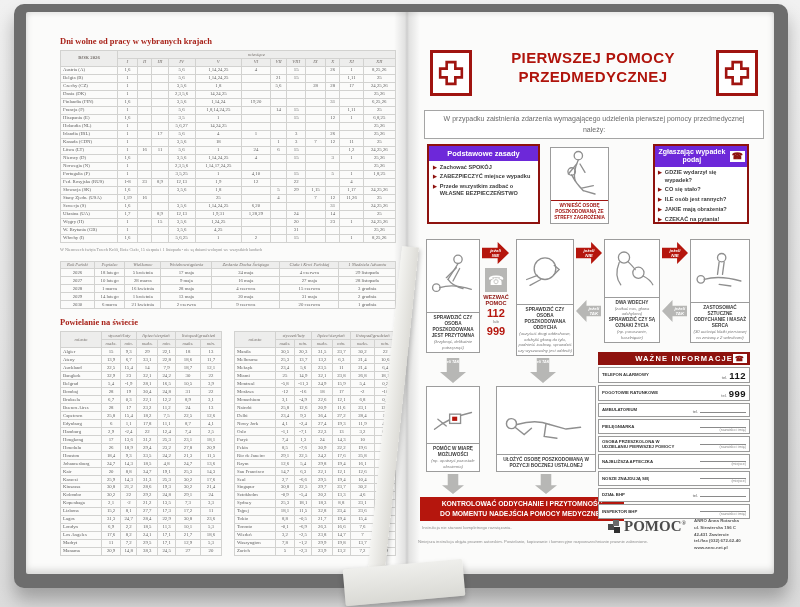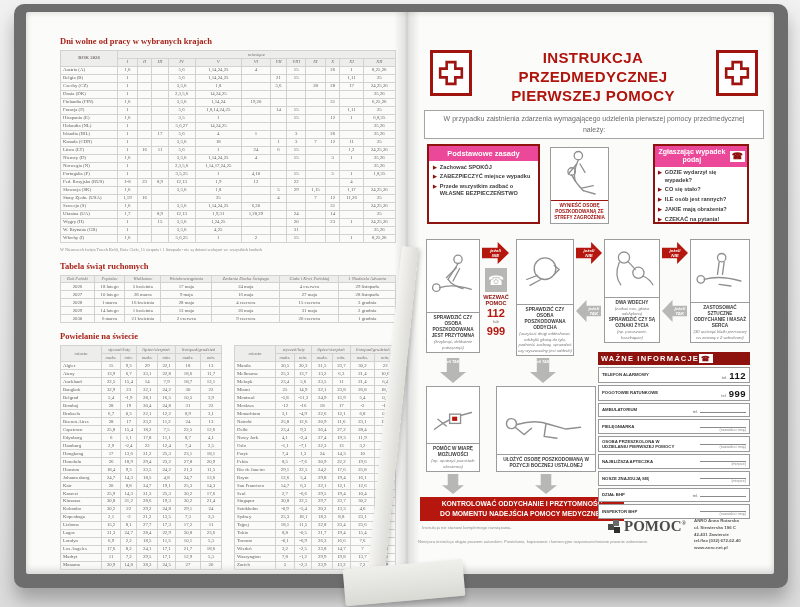--- a/index.html
+++ b/index.html
@@ -36,21 +36,21 @@
   .temps .c-col{width:36px;}
 
   
   .page-right{position:absolute;left:412px;top:12px;width:362px;height:556px;z-index:10;}
   .abs{position:absolute;box-sizing:border-box;}
   .cross{width:42px;height:46px;border:3px solid #a01410;background:#fff;display:flex;align-items:center;justify-content:center;}
   .rp-title{font-weight:800;color:#b0140c;font-size:15px;line-height:1.28;text-align:center;letter-spacing:.4px;}
   .intro{border:1px solid #a5a5a5;background:#fff;color:#6a6a6a;font-size:7px;text-align:center;
     padding:3px 2px;line-height:1.5;}
   .redbox{border:2px solid #8e120e;background:#fff;}
-  .redbar{background:#ec4899;color:#fff;font-weight:800;text-align:center;}
+  .redbar{background:#6d28d9;color:#fff;font-weight:800;text-align:center;}
   .rules-bar{font-size:7.5px;padding:3px 0;margin:0 0 2px 0;}
   .blist{list-style:none;margin:2px 0 0 0;padding:0 2px 0 4px;}
   .blist li{display:flex;gap:3px;font-size:5.6px;font-weight:bold;color:#3c3c3c;margin:2.5px 0;
     line-height:1.3;text-align:left;white-space:pre-line;}
   .tri{color:#8e120e;font-size:5px;line-height:1.4;}
   .sketchbox{border:1px solid #9c9c9c;background:#fff;display:flex;flex-direction:column;}
   .sketch{flex:1;display:flex;align-items:center;justify-content:center;overflow:hidden;}
   .cap{border-top:1px solid #9c9c9c;font-weight:bold;color:#3c3c3c;font-size:4.7px;text-align:center;
     padding:2px 1px;line-height:1.3;}
   .cap .sub{display:block;font-weight:normal;font-style:italic;color:#7a7a7a;font-size:4.2px;}
@@ -67,21 +67,21 @@
     align-items:flex-start;padding-top:2px;}
   .callcol{display:flex;flex-direction:column;align-items:center;}
   .phonebox{width:22px;height:24px;background:#b7b7b5;color:#fff;display:flex;align-items:center;
     justify-content:center;font-size:13px;}
   .calltxt{text-align:center;line-height:1.15;margin-top:2px;}
   .calltxt .w{color:#8e120e;font-weight:800;font-size:5.6px;display:block;}
   .calltxt .n{color:#b5160d;font-weight:800;font-size:11px;display:block;}
   .calltxt .l{color:#777;font-size:4.4px;display:block;}
   .infobox{}
   .infotitle{background:#8e120e;color:#fff;font-weight:800;font-size:7.5px;letter-spacing:1.2px;
-    display:flex;align-items:center;justify-content:flex-start;padding:2px 3px;}
+    display:flex;align-items:center;justify-content:flex-end;padding:2px 3px;}
   .inforow{border:1px solid #9a9a9a;background:#fff;margin-top:2px;display:flex;align-items:center;
     justify-content:space-between;padding:1.5px 3px;min-height:9px;}
   .il{font-size:4.3px;font-weight:bold;color:#333;max-width:58%;line-height:1.25;}
   .ir{display:flex;align-items:baseline;gap:2px;}
   .ir.col{flex-direction:column;align-items:flex-end;gap:0;}
   .tel{font-size:4px;color:#666;}
   .val{font-size:9.5px;font-weight:800;color:#151515;letter-spacing:.5px;}
   .wline{display:inline-block;width:46px;border-bottom:1px solid #8a8a8a;height:5px;}
   .note{font-size:3.6px;color:#8a8a8a;}
   .banner{background:#b5160d;color:#fff;font-weight:800;font-size:6.8px;text-align:center;
@@ -456,21 +456,20 @@
             <td>15</td>
             <td></td>
             <td></td>
             <td>1</td>
             <td>8,25,26</td>
           </tr>
         </tbody>
       </table>
     <div class="fnote">W Niemczech święta Trzech Króli, Boże Ciało, 15 sierpnia i 1 listopada - nie są dniami wolnymi we wszystkich landach</div>
 
-    <div class="lp-h">Tabela świąt ruchomych</div>
     <table class="ref" id="feasts">
         <thead>
           <tr>
             <th>Rok Pański</th>
             <th>Popielec</th>
             <th>Wielkanoc</th>
             <th>Wniebowstąpienie</th>
             <th>Zesłanie Ducha Świętego</th>
             <th>Ciała i Krwi Pańskiej</th>
             <th>1 Niedziela Adwentu</th>
@@ -1043,23 +1042,22 @@
   </div>
 
   <div class="page-right">
 
     <div class="abs cross" style="left:18px;top:38px">
       <svg width="26" height="26" viewBox="0 0 24 24">
           <path d="M8 2h8v6h6v8h-6v6H8v-6H2V8h6z" fill="#fff" stroke="#a01410" stroke-width="2.4"></path>
         </svg>
     </div>
     <div class="abs rp-title" style="left:64px;top:36px;width:234px">
-      <div>INSTRUKCJA</div>
+      <div>PIERWSZEJ POMOCY</div>
       <div>PRZEDMEDYCZNEJ</div>
-      <div>PIERWSZEJ POMOCY</div>
     </div>
     <div class="abs cross" style="left:304px;top:38px">
       <svg width="26" height="26" viewBox="0 0 24 24">
           <path d="M8 2h8v6h6v8h-6v6H8v-6H2V8h6z" fill="#fff" stroke="#a01410" stroke-width="2.4"></path>
         </svg>
     </div>
 
     <div class="abs intro" style="left:12px;top:98px;width:340px">
       <span>W przypadku zaistnienia zdarzenia wymagającego udzielenia pierwszej pomocy przedmedycznej</span><br>
       <span>należy:</span>

